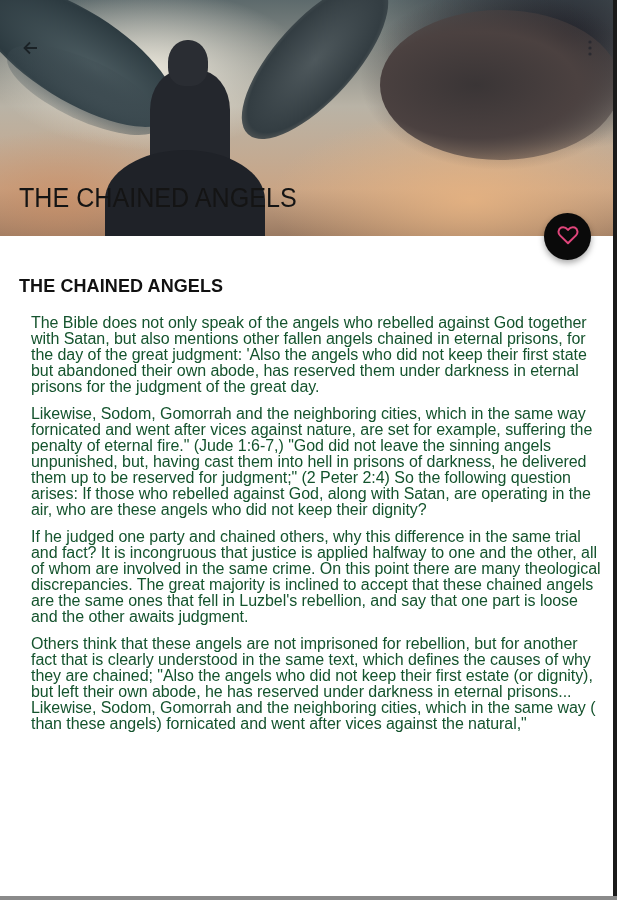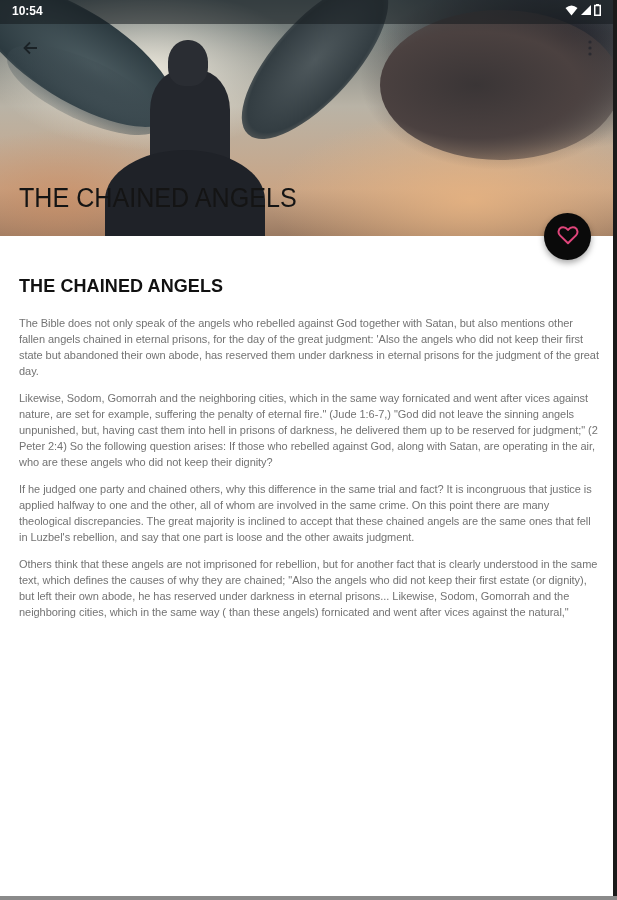--- a/index.html
+++ b/index.html
@@ -37,57 +37,36 @@
     .toolbar-back { position: absolute; left: 16px; top: 36px; width: 28px; height: 28px; display: flex; align-items: center; justify-content: center; z-index: 5; cursor: pointer; }
     .toolbar-menu { position: absolute; left: 576px; top: 36px; width: 28px; height: 28px; display: flex; align-items: center; justify-content: center; z-index: 5; cursor: pointer; }
 
     .hero-title { position: absolute; left: 19px; top: 183px; font-size: 27px; font-weight: normal; color: #141414; letter-spacing: 0px; z-index: 5; white-space: nowrap; transform: scaleX(0.93); transform-origin: left top; }
 
     .fab { position: absolute; left: 544px; top: 213px; width: 47px; height: 47px; border-radius: 50%; background: #0a0a0a; box-shadow: 0 3px 6px rgba(0,0,0,0.35); display: flex; align-items: center; justify-content: center; z-index: 10; cursor: pointer; }
 
     
     .content { position: absolute; left: 19px; top: 276px; width: 582px; }
     .article-title { font-size: 18px; font-weight: bold; color: #111; letter-spacing: 0.1px; margin-bottom: 18px; }
-    .article-para { font-size: 11px; line-height: 16px; color: #737373; margin-bottom: 11px; letter-spacing: -0.05px; }
+    .article-para { font-size: 16px; line-height: 16px; color: #14532d; margin-bottom: 11px; letter-spacing: -0.05px; margin-left: 12px; }
   </style>
 </head>
 <body>
 
 <div class="screen">
 
   <div class="hero">
     <div class="cloud-dark"></div>
     <div class="wing wing-left"></div>
     <div class="wing wing-left2"></div>
     <div class="wing wing-right"></div>
     <div class="figure-body"></div>
     <div class="figure-hood"></div>
     <div class="figure-robe"></div>
 
-    <div class="statusbar">
-      <span class="status-time">10:54</span>
-      <div class="status-icons">
-        <span>
-          <svg width="13" height="11" viewBox="0 0 13 11">
-              <path d="M0.5 3 Q6.5 -2 12.5 3 L6.5 10.5 Z" fill="#ffffff"></path>
-            </svg>
-        </span>
-        <span>
-          <svg width="10" height="10" viewBox="0 0 10 10">
-              <path d="M0 10 L10 0 L10 10 Z" fill="#ffffff"></path>
-            </svg>
-        </span>
-        <span>
-          <svg width="7" height="12" viewBox="0 0 7 12">
-              <rect x="2" y="0" width="3" height="1.5" fill="#ffffff"></rect>
-              <rect x="0.75" y="1.5" width="5.5" height="9.75" fill="none" stroke="#ffffff" stroke-width="1.5"></rect>
-            </svg>
-        </span>
-      </div>
-    </div>
 
     <div class="toolbar-back">
       <span>
         <svg width="16" height="16" viewBox="0 0 16 16">
             <path d="M15 8 H2.5 M8 2.5 L2.5 8 L8 13.5" fill="none" stroke="#1b2226" stroke-width="1.8"></path>
           </svg>
       </span>
     </div>
 
     <div class="toolbar-menu">

